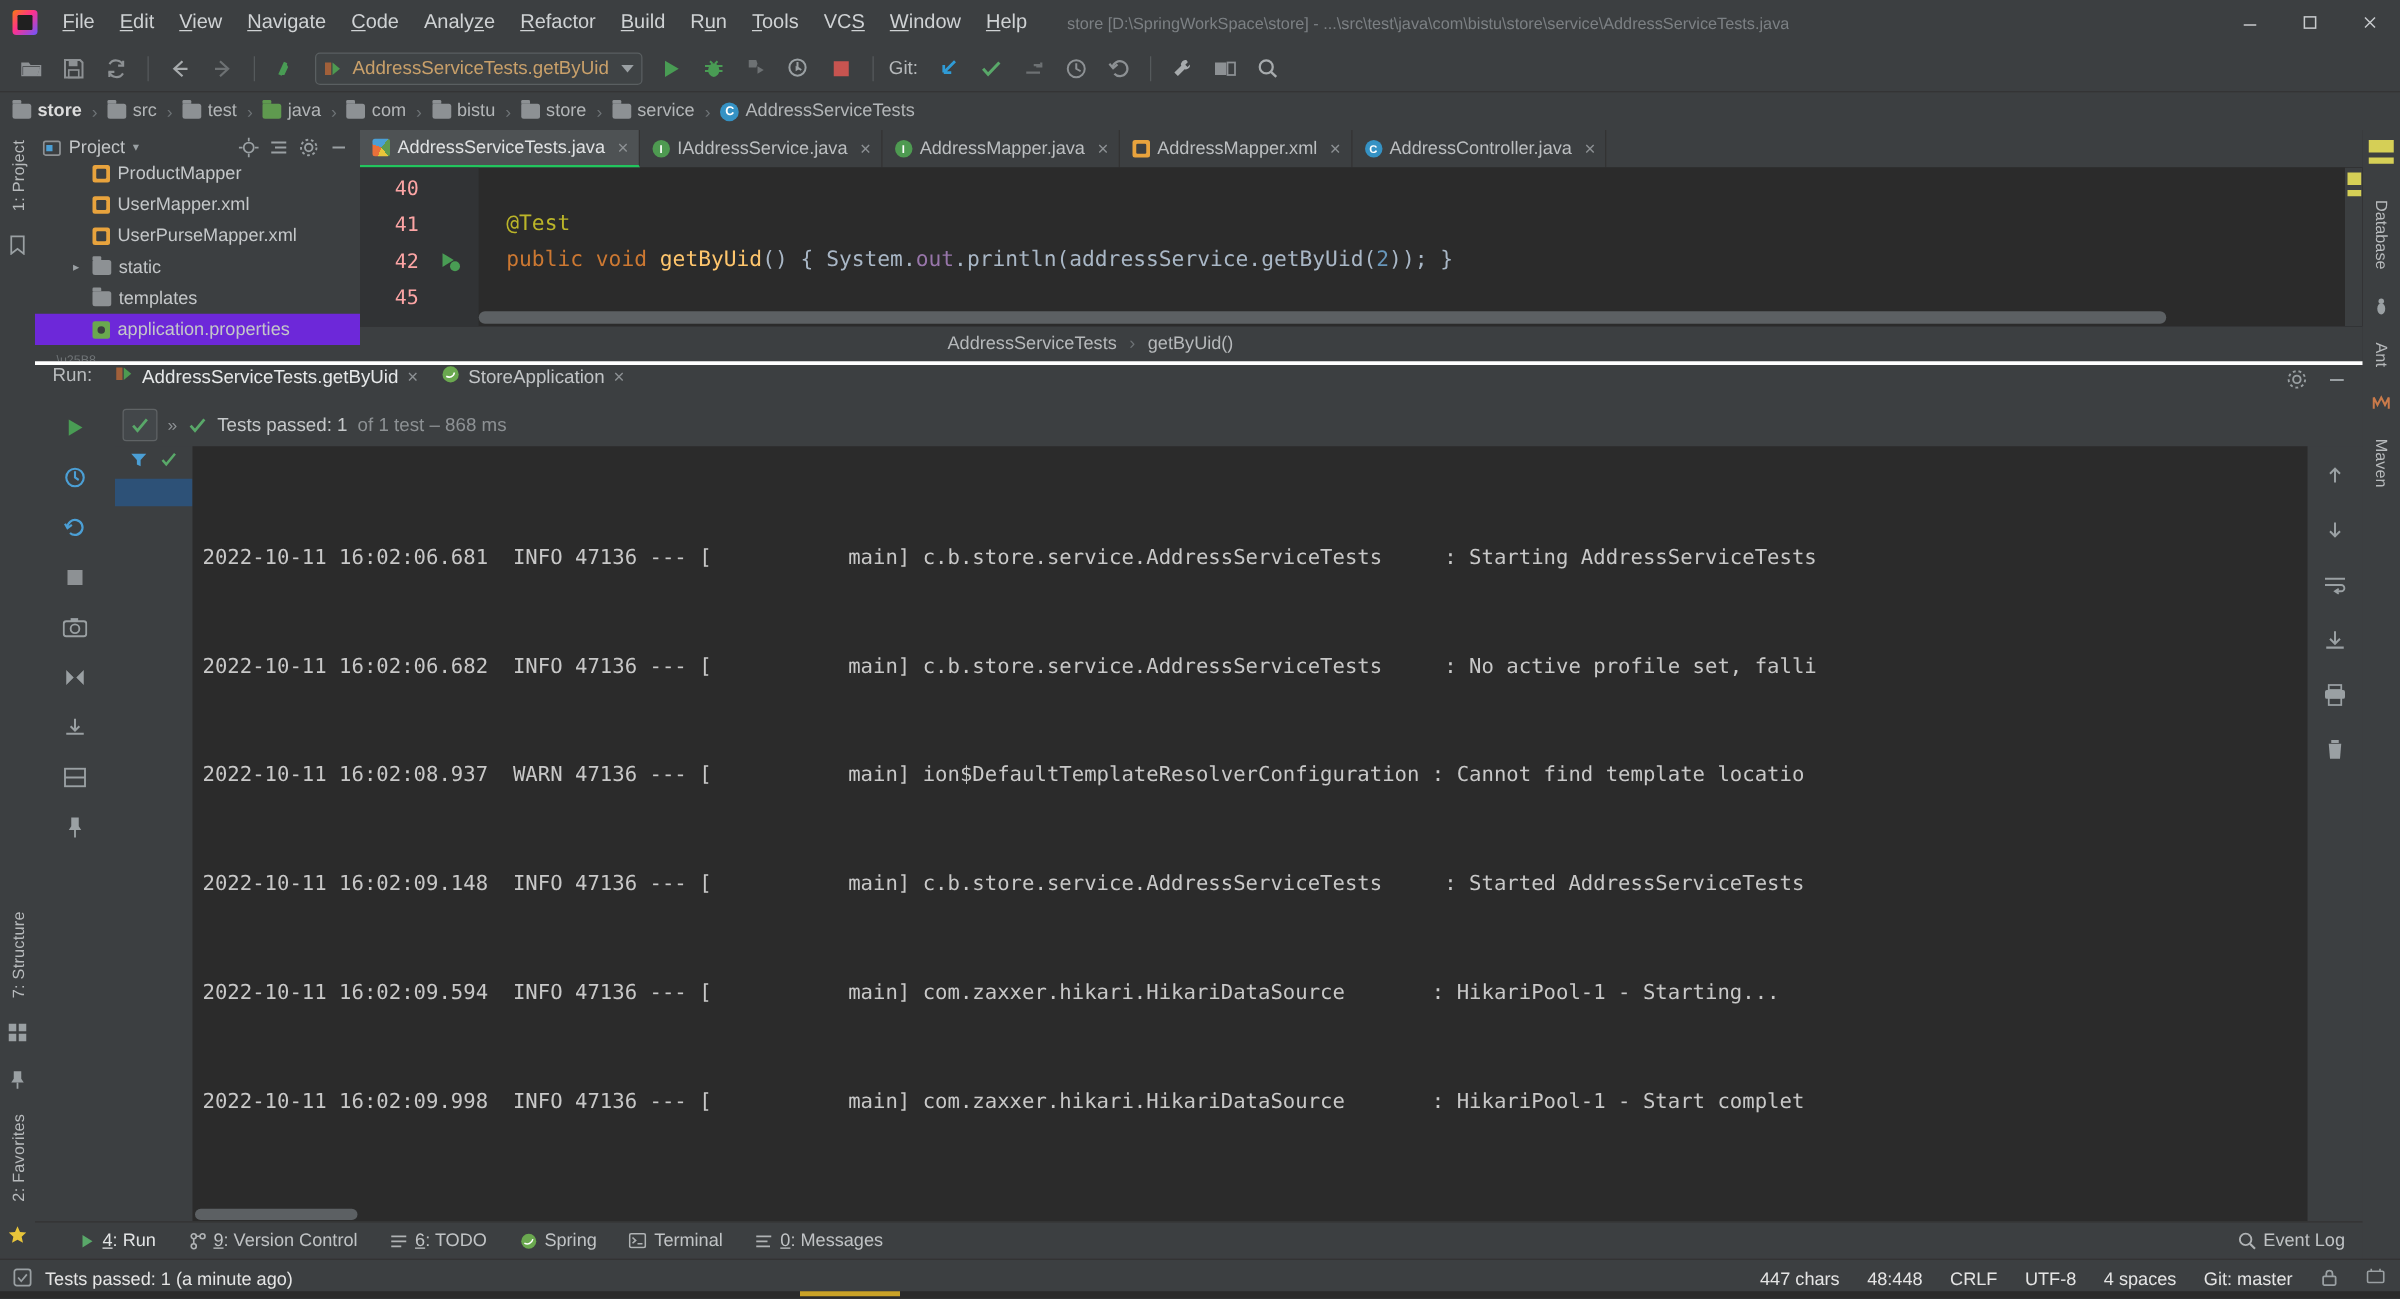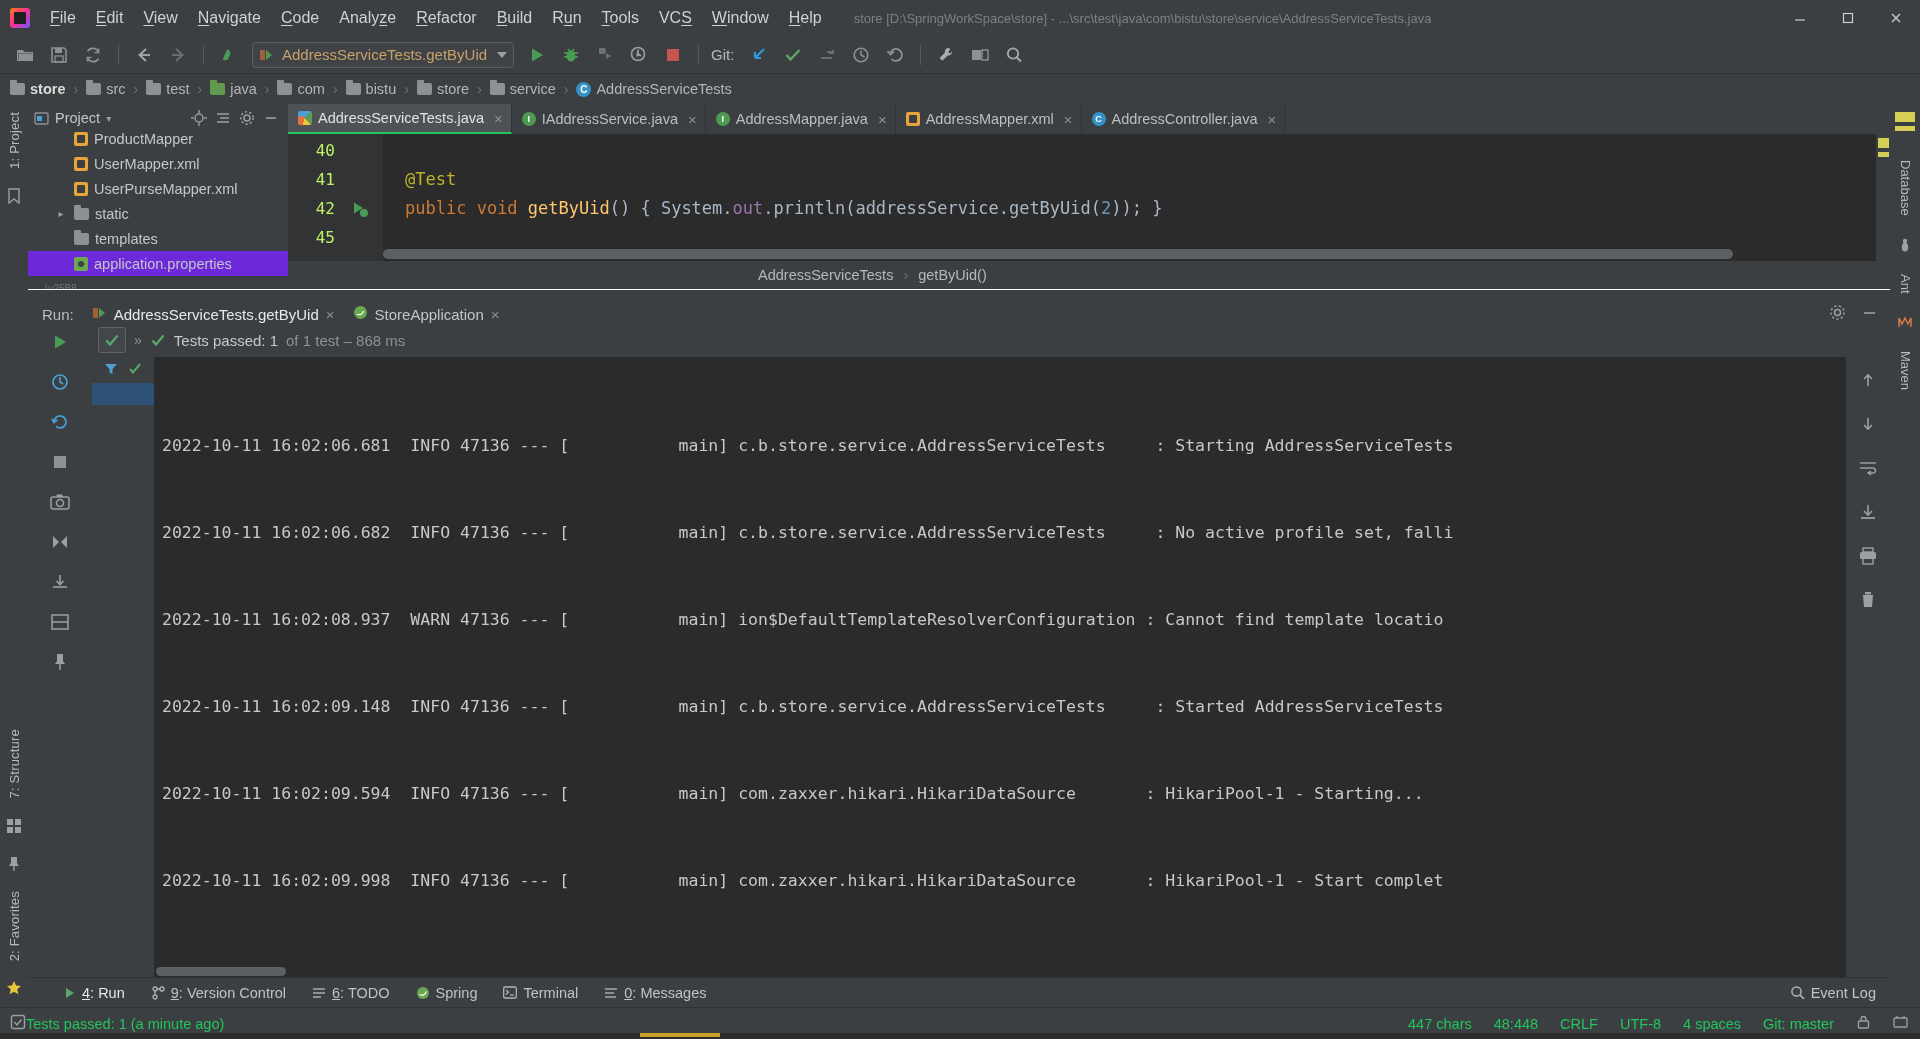--- a/index.html
+++ b/index.html
@@ -134,21 +134,21 @@
   .tab-ico-x { width:14px; height:14px; border-radius:2px; background:#e8a33d; position:relative;}
   .tab-ico-x::after { content:""; position:absolute; left:3px; top:3px; width:8px; height:8px; background:#3c3f41; border-radius:1px;}
   .tab-ico-t {
     width:14px; height:14px; border-radius:2px;
     background: conic-gradient(from 200deg, #e8703a 0deg 90deg, #4b9fd5 90deg 200deg, #5f9a4f 200deg 300deg, #e8c53a 300deg 360deg);
   }
 
   .code-wrap { flex: 1 1 auto; display: flex; background: #2b2b2b; position: relative; min-height: 0; overflow: hidden; }
   .gutter {
     width: 95px; flex: 0 0 95px; background: #313335; position: relative;
-    font-family: "DejaVu Sans Mono", monospace; font-size: 16px; color: #bef264; padding-top: 2px;
+    font-family: "DejaVu Sans Mono", monospace; font-size: 16px; color: #fca5a5; padding-top: 2px;
   }
   .gline { height: 29px; display:flex; align-items:center; justify-content:flex-end; padding-right: 48px; }
   .code {
     flex: 1 1 auto; font-family: "DejaVu Sans Mono", monospace; font-size: 17px;
     padding: 2px 0 0 22px; color: #a9b7c6; line-height: 29px; position: relative; overflow: hidden;
   }
   .kw { color: #cc7832; }
   .fn { color: #ffc66d; }
   .fld { color: #9876aa; }
   .num { color: #6897bb; }
@@ -161,22 +161,22 @@
 
   .nav-crumb {
     height: 28px; flex: 0 0 28px; background: #3c3f41; display: flex; align-items: center;
     padding-left: 470px; font-size: 14.5px; color: #b6b9bb; gap: 10px;
   }
   .nav-crumb .sep { color: #6e7376; }
 
   
   .run-window { flex: 1 1 auto; display: flex; flex-direction: column; background: #3c3f41; min-height: 0; }
   .run-tabs {
-    height: 34px; flex: 0 0 34px; display: flex; align-items: flex-end; padding-left: 14px;
-    border-top: 1px solid #ffffff; position: relative;
+    height: 34px; flex: 0 0 34px; display: flex; align-items: flex-start; padding-left: 14px;
+    border-top: 3px solid #ffffff; position: relative;
   }
   .run-label { font-size: 15px; color: #b9bcbe; margin-right: 18px; }
   .rtab { display: flex; align-items: center; gap: 7px; font-size: 15px; color: #c2c5c7; margin-right: 18px; }
   .rtab.active { color: #e6e8e9; }
   .rtab .xclose { color: #8d9194; font-size: 15px; }
   .run-tools { position: absolute; right: 10px; display: flex; align-items: center; gap: 8px; }
 
   .run-body { flex: 1 1 auto; display: flex; min-height: 0; }
   .run-side {
     width: 64px; flex: 0 0 64px; display: flex; flex-direction: column; align-items: center;
@@ -222,21 +222,21 @@
     position: relative;
   }
   .bb-item { display:flex; align-items:center; gap: 6px; white-space: nowrap;}
   .bb-item u { text-decoration: underline; }
   .bb-item.active { color: #e3e5e6; }
   .bb-right { position: absolute; right: 14px; display: flex; align-items: center; gap: 6px; }
 
   
   .statusbar {
     height: 32px; flex: 0 0 32px; background: #3c3f41; display: flex; align-items: center;
-    padding-left: 10px; font-size: 14.5px; color: #22c55e; border-top: 1px solid #333;
+    padding-left: 10px; font-size: 14.5px; color: #e5e5e5; gap: 10px; border-top: 1px solid #333;
     position: relative;
   }
   .sb-right { position:absolute; right: 12px; display: flex; align-items: center; gap: 22px; }
   .sb-cell { white-space: nowrap; }
 
   
   .far-right {
     width: 30px; flex: 0 0 30px; background: #3c3f41; display:flex; flex-direction:column;
     align-items:center; padding-top: 6px; gap: 4px;
   }

